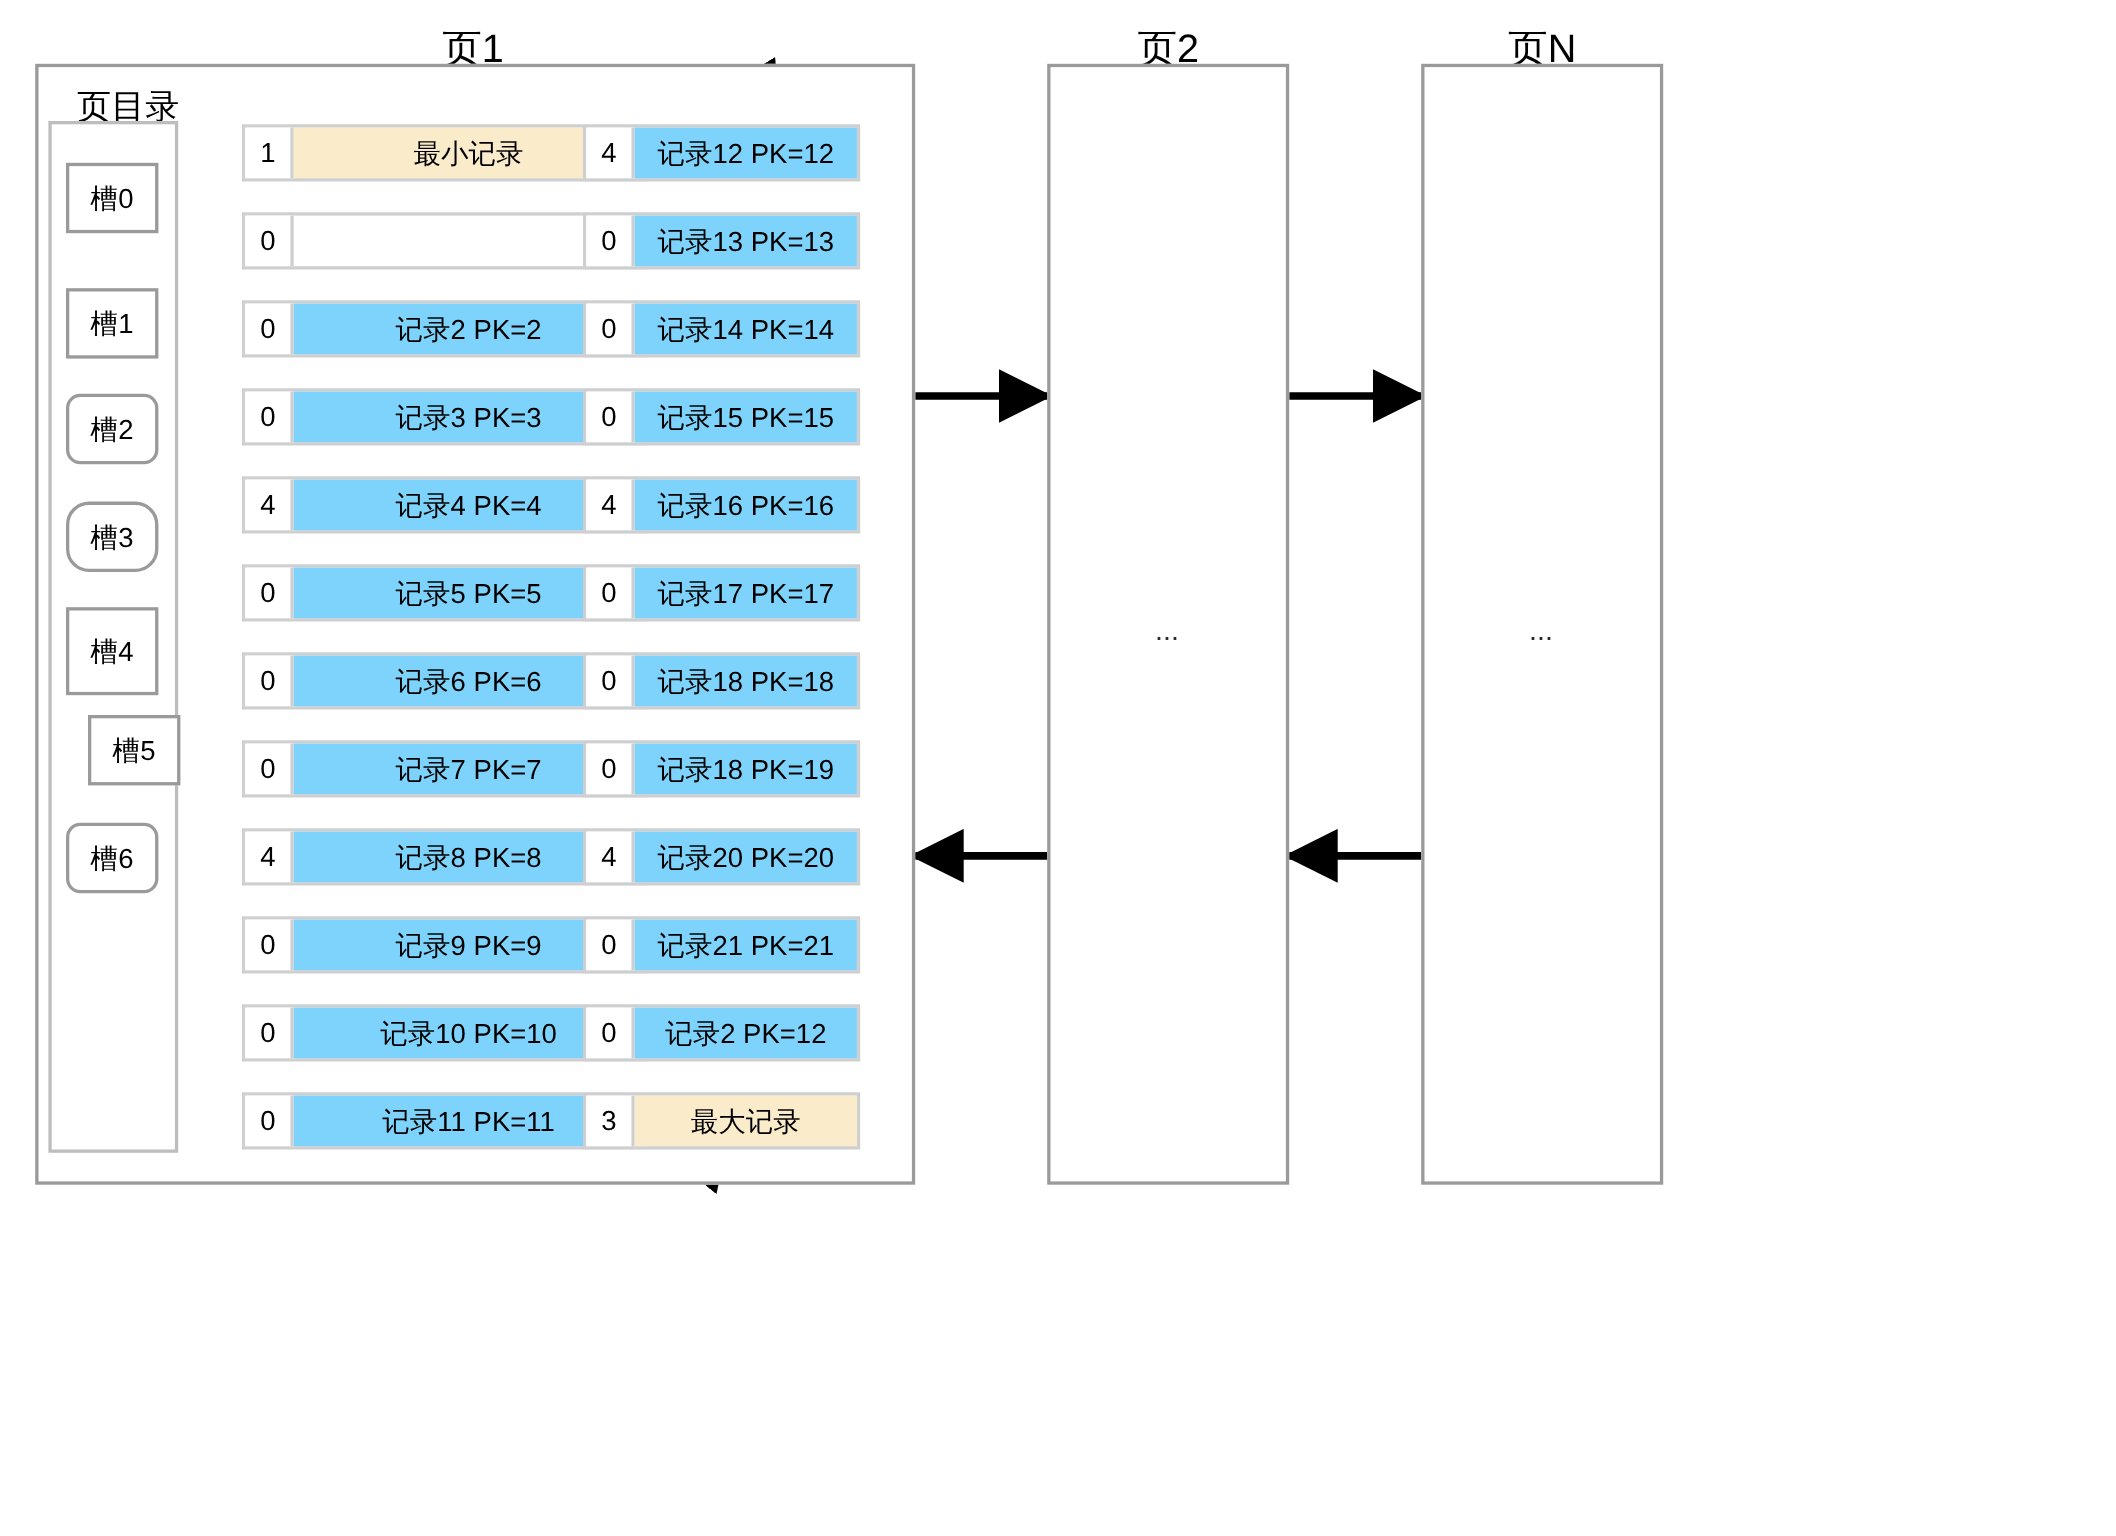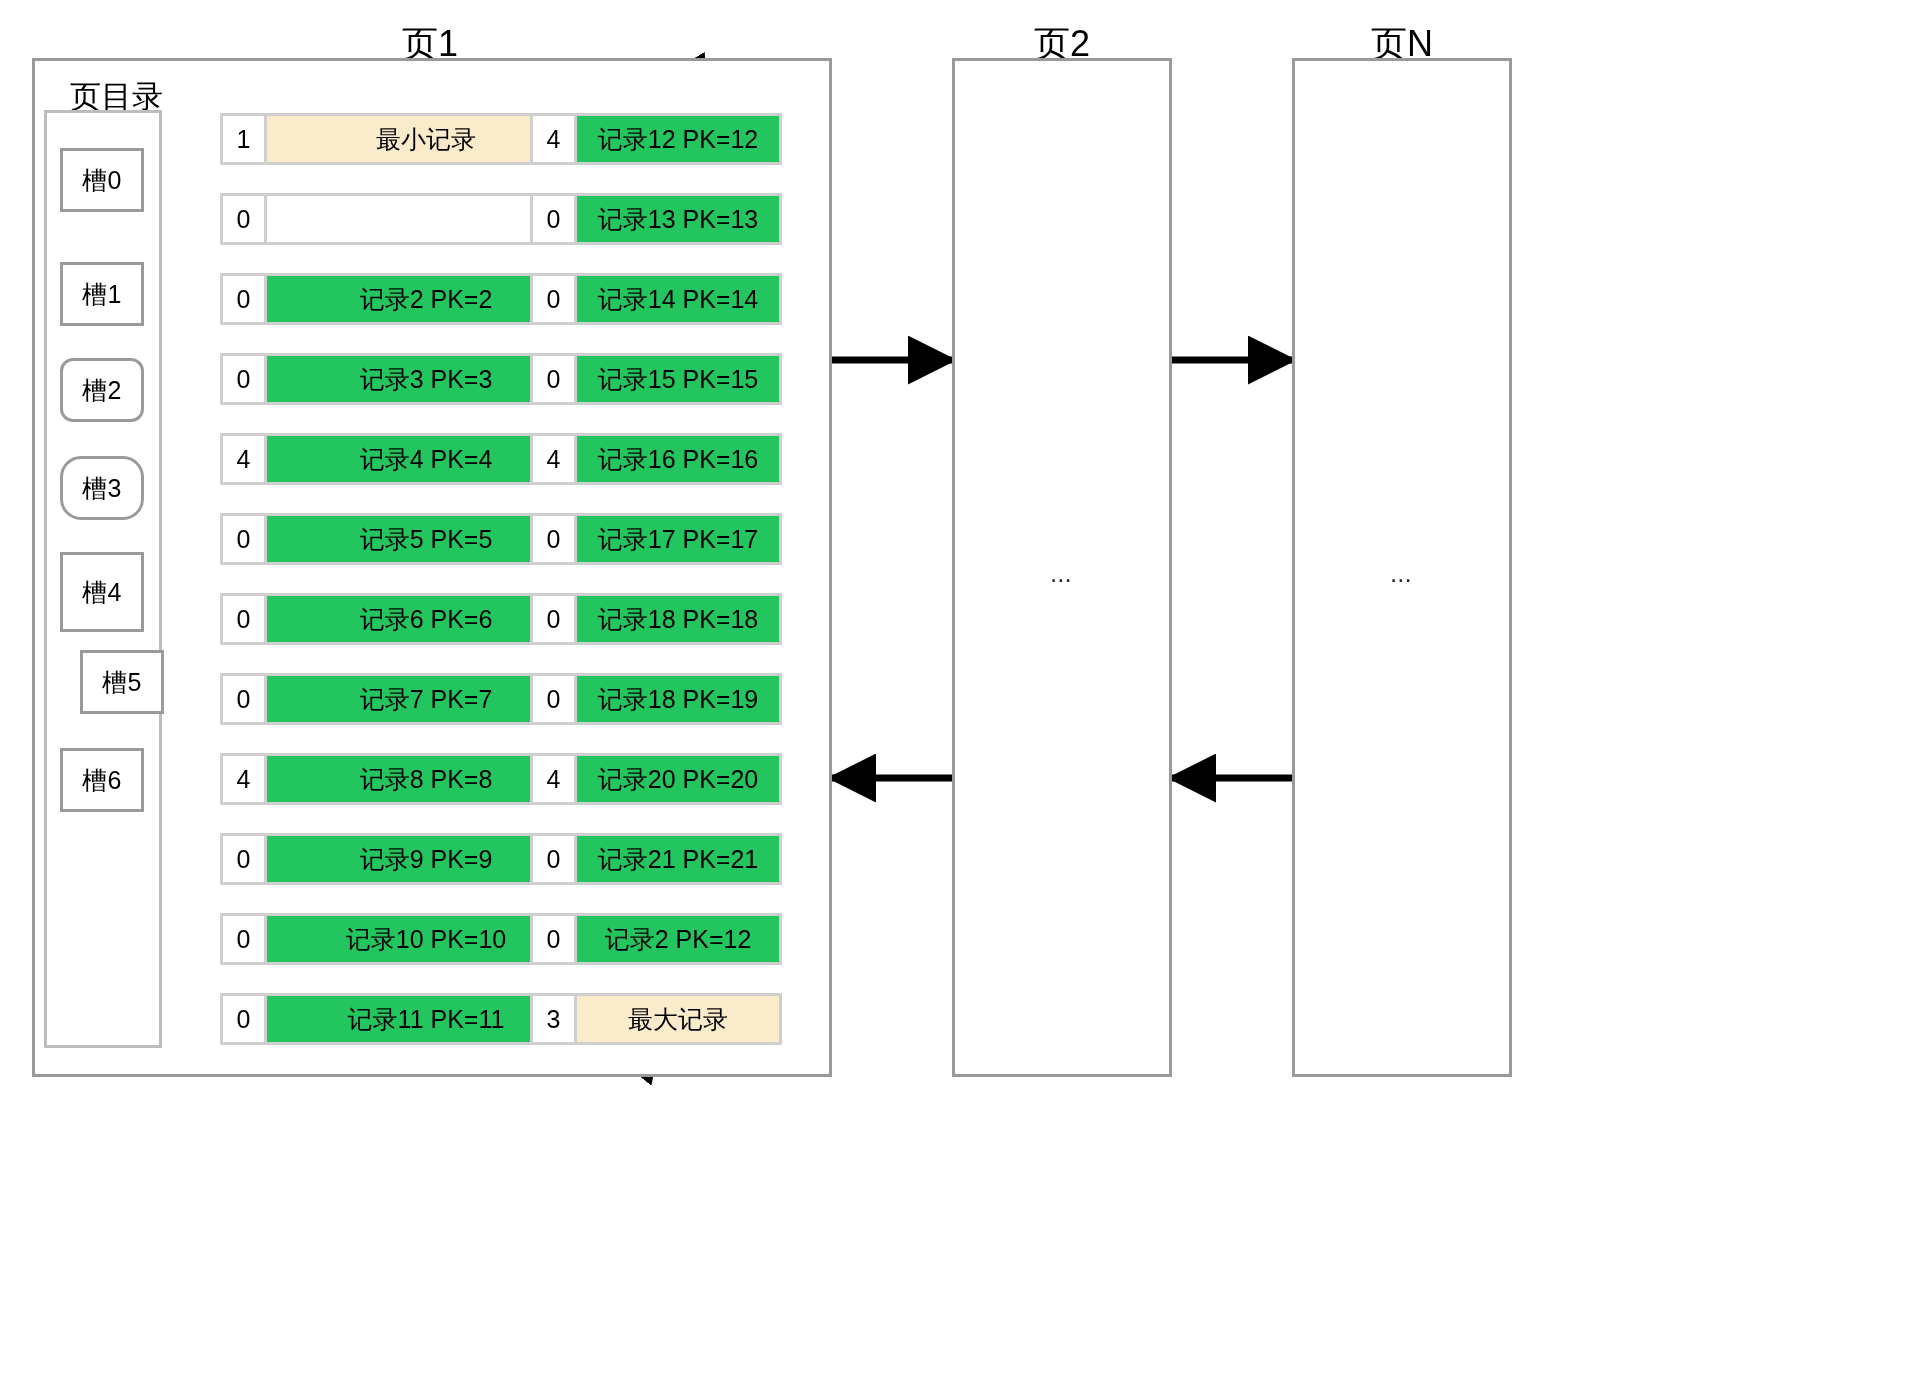--- a/index.html
+++ b/index.html
@@ -79,21 +79,21 @@
     font-size:25px;
     background:#fff;
   }
   .rec .t{
     flex:1 1 auto;
     display:flex;
     align-items:center;
     justify-content:center;
     font-size:25px;
     white-space:nowrap;
-    background:#22c55e;
+    background:#7dd3fc;
   }
   .rec.hl .t{ background:#faecca; }
   
   .ellipsis{
     position:absolute;
     font-size:26px;
     line-height:1;
     color:#2b2b2b;
   }
 </style>
@@ -183,21 +183,21 @@
   </div>
   <div class="slot" style="left:60px;top:456px;width:84px;height:64px;border-radius:21px;">
     <span>槽3</span>
   </div>
   <div class="slot" style="left:60px;top:552px;width:84px;height:80px;">
     <span>槽4</span>
   </div>
   <div class="slot" style="left:60px;top:650px;width:84px;height:64px;margin-left:20px;">
     <span>槽5</span>
   </div>
-  <div class="slot" style="left:60px;top:748px;width:84px;height:64px;">
+  <div class="slot" style="left:60px;top:748px;width:84px;height:64px;border-radius:13px;">
     <span>槽6</span>
   </div>
 
   <div class="rec hl" style="left:220px;top:113px;width:368px;">
     <span class="n">1</span>
     <span class="t">最小记录</span>
   </div>
   <div class="rec" style="left:220px;top:193px;width:368px;">
     <span class="n">0</span>
   </div>

